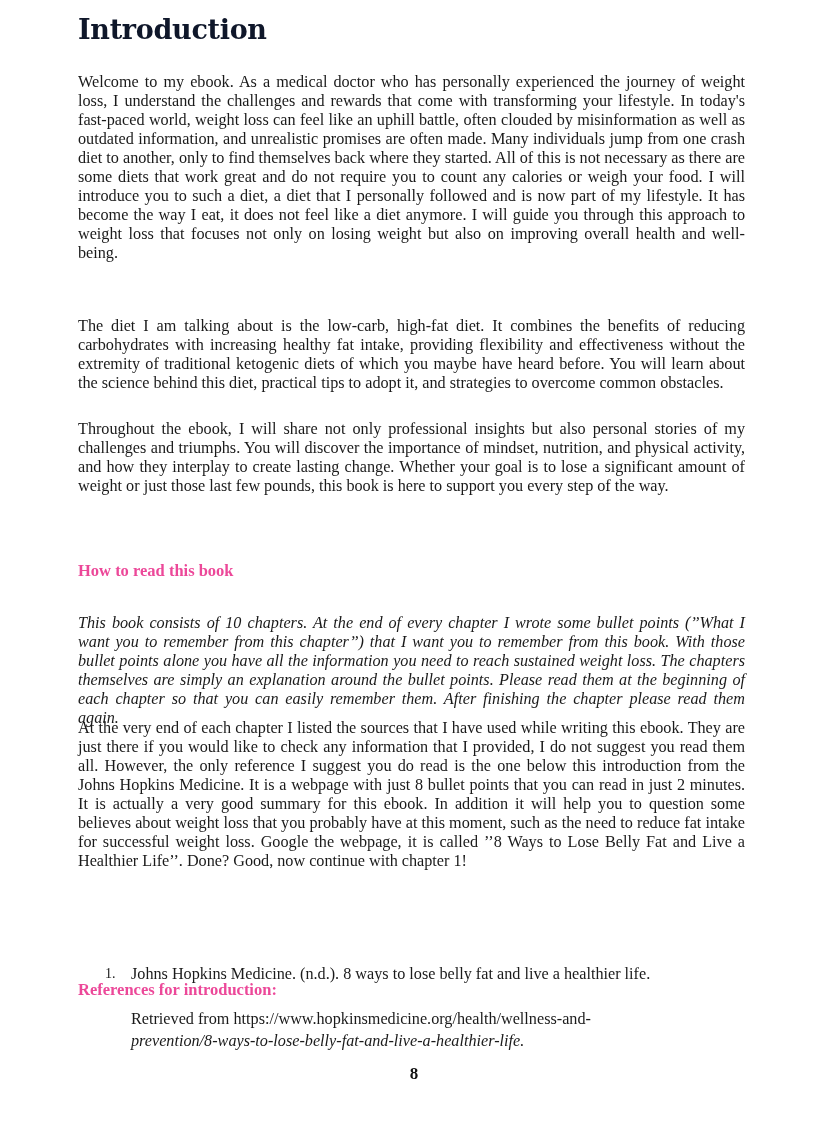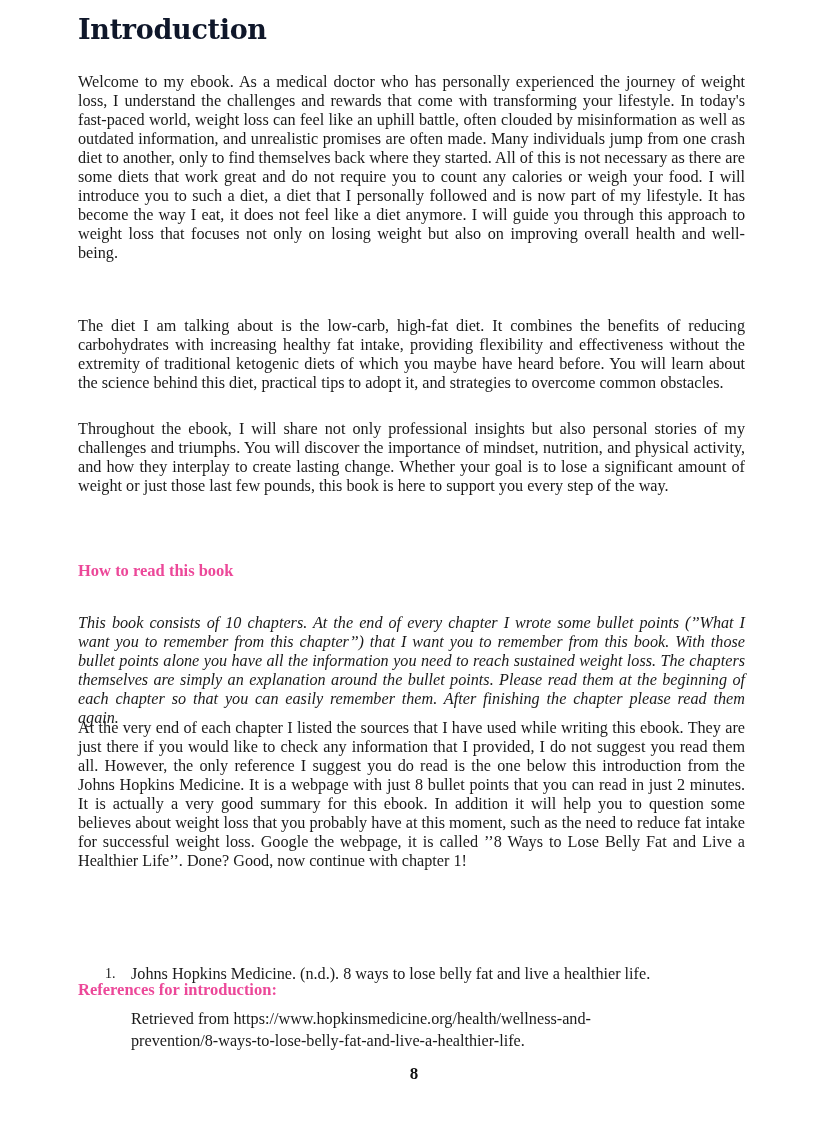--- a/index.html
+++ b/index.html
@@ -64,19 +64,19 @@
 
   <div class="block" style="top:980px;">
     <h2>References for introduction:</h2>
   </div>
   <div class="block" style="top:963px;">
     <ol>
       <li>
         <span class="num">1.</span>
         <span style="display:block;">Johns Hopkins Medicine. (n.d.). 8 ways to lose belly fat and live a healthier life.</span>
         <span style="display:block;margin-top:22px;">Retrieved from https://www.hopkinsmedicine.org/health/wellness-and-</span>
-        <span style="display:block;">prevention/8-ways-to-lose-belly-fat-and-live-a-healthier-life.</span>
+        <span style="display:block;font-style:italic;">prevention/8-ways-to-lose-belly-fat-and-live-a-healthier-life.</span>
       </li>
     </ol>
   </div>
 </div>
 
 <div class="page-number">8</div>
 
 </body></html>

